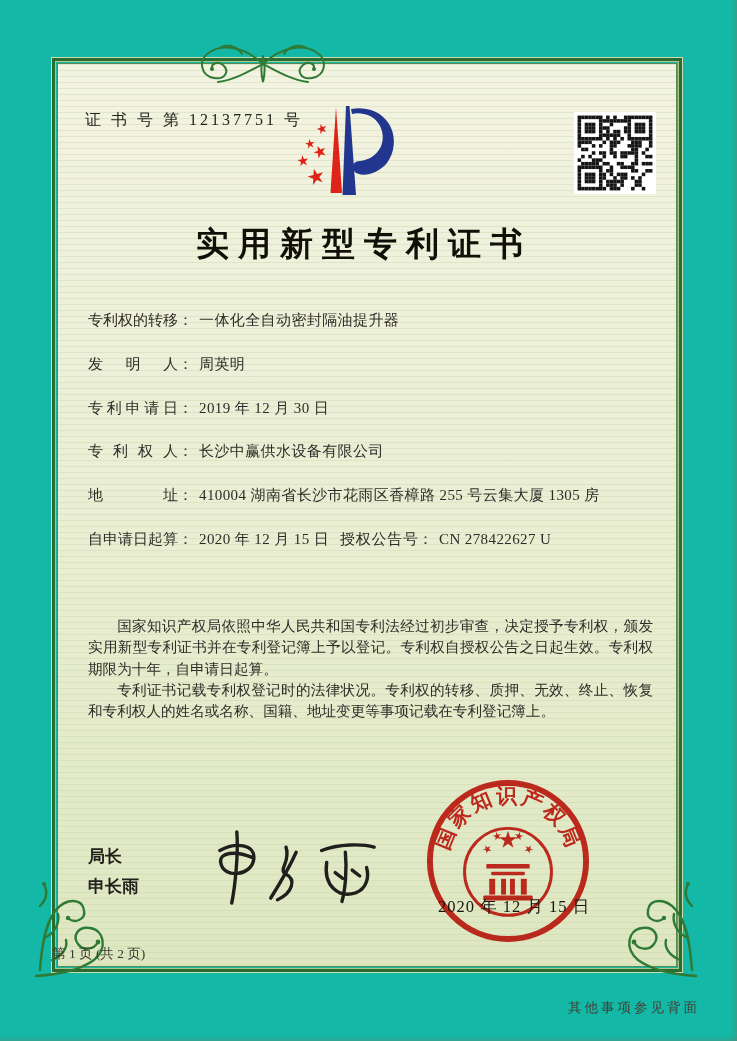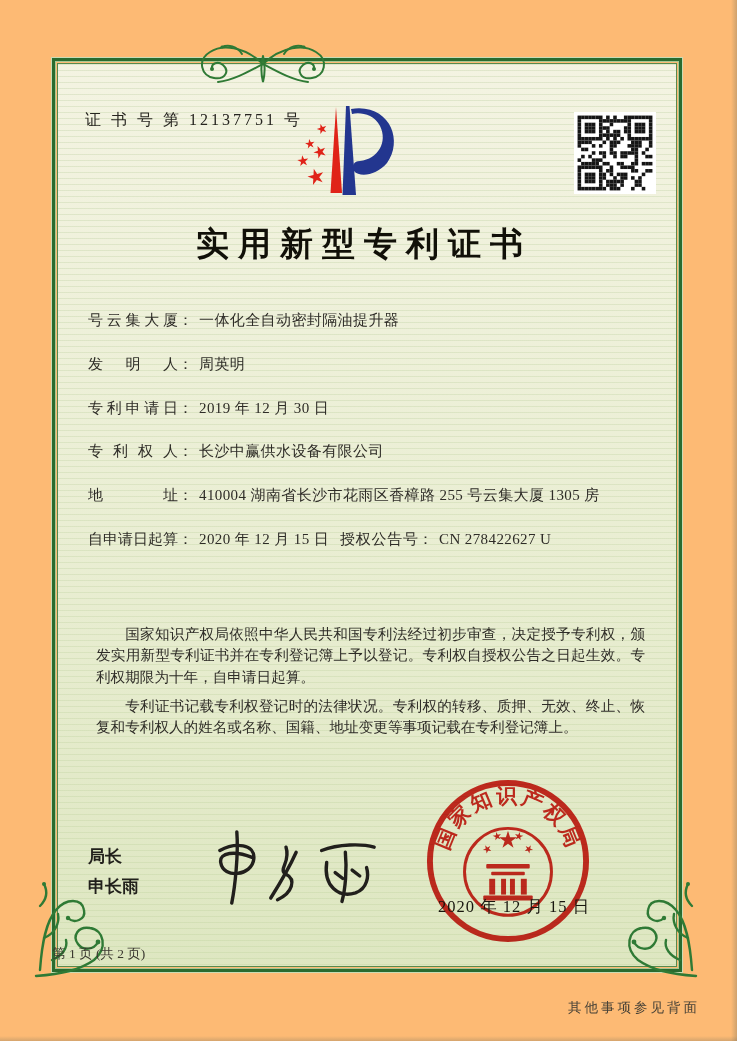--- a/index.html
+++ b/index.html
@@ -1,18 +1,18 @@
 <!DOCTYPE html>
 <html><head>
 <meta charset="utf-8">
 <style>
   html,body{margin:0;padding:0;background:#ffffff;}
   #paper{
     position:relative;width:737px;height:1041px;overflow:hidden;
-    background:#fdba74;
+    background:#14b8a6;
     font-family:"Liberation Serif","DejaVu Serif",serif;
     color:#2e2c27;
   }
   #paper::after{ 
     content:"";position:absolute;right:0;top:0;bottom:0;width:6px;
     background:linear-gradient(90deg,rgba(0,0,0,0),rgba(120,115,95,.35));
   }
   #paper::before{
     content:"";position:absolute;left:0;right:0;bottom:0;height:5px;
     background:linear-gradient(180deg,rgba(0,0,0,0),rgba(120,115,95,.30));
@@ -36,21 +36,21 @@
     position:absolute;left:52px;width:624px;top:222px;text-align:center;
     font-size:33px;font-weight:bold;letter-spacing:9px;color:#111008;
   }
   .fields{position:absolute;left:88px;top:311px;width:566px;}
   .frow{position:relative;height:43.8px;font-size:15px;white-space:nowrap;}
   .flabel{display:inline-block;width:90px;text-align:justify;text-align-last:justify;}
   .fcolon{display:inline-block;margin-right:6px;}
   .fvalue{letter-spacing:.4px;}
   .fextra{position:absolute;left:252px;top:0;}
   .paras{position:absolute;left:88px;top:616px;width:565px;font-size:14.6px;line-height:21.3px;text-align:justify;}
-  .paras p{margin:8px;text-indent:2em;}
+  .paras p{margin:0;text-indent:2em;}
   .signer{position:absolute;left:88px;top:842px;font-family:"Liberation Sans","DejaVu Sans",sans-serif;
           font-size:17px;line-height:30px;font-weight:600;color:#21201b;}
   .signature{position:absolute;left:208px;top:820px;}
   .seal{position:absolute;left:424px;top:777px;mix-blend-mode:multiply;opacity:.94;}
   .seal-date{position:absolute;left:438px;top:896px;font-size:16.5px;letter-spacing:1px;color:#18160f;z-index:3;}
   .page-no{position:absolute;left:52px;width:624px;top:945px;font-size:13.5px;color:#3a382f;}
   .back-note{position:absolute;left:0;width:700px;top:999px;text-align:right;font-size:13.5px;letter-spacing:3px;color:#454036;}
   .orn{position:absolute;}
   svg{display:block;}
 </style>
@@ -363,21 +363,21 @@
       <rect x="44" y="84" width="4" height="4" fill="#151515"></rect>
       <rect x="48" y="84" width="4" height="4" fill="#151515"></rect>
       <rect x="64" y="84" width="4" height="4" fill="#151515"></rect>
       <rect x="76" y="84" width="4" height="4" fill="#151515"></rect>
     </svg>
 
   <div class="title">实用新型专利证书</div>
 
   <div class="fields">
     <div class="frow">
-      <span class="flabel">号云集大厦</span><span class="fcolon">：</span><span class="fvalue">一体化全自动密封隔油提升器</span>
+      <span class="flabel">专利权的转移</span><span class="fcolon">：</span><span class="fvalue">一体化全自动密封隔油提升器</span>
     </div>
     <div class="frow">
       <span class="flabel">发明人</span><span class="fcolon">：</span><span class="fvalue">周英明</span>
     </div>
     <div class="frow">
       <span class="flabel">专利申请日</span><span class="fcolon">：</span><span class="fvalue">2019 年 12 月 30 日</span>
     </div>
     <div class="frow">
       <span class="flabel">专利权人</span><span class="fcolon">：</span><span class="fvalue">长沙中赢供水设备有限公司</span>
     </div>

